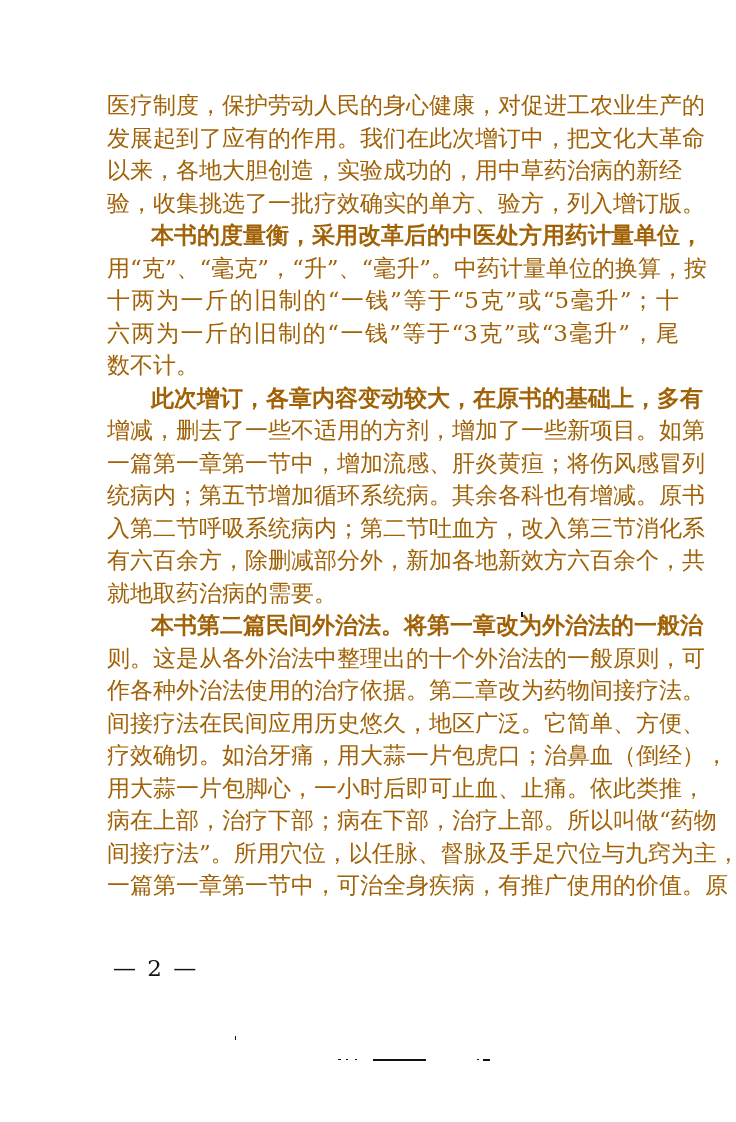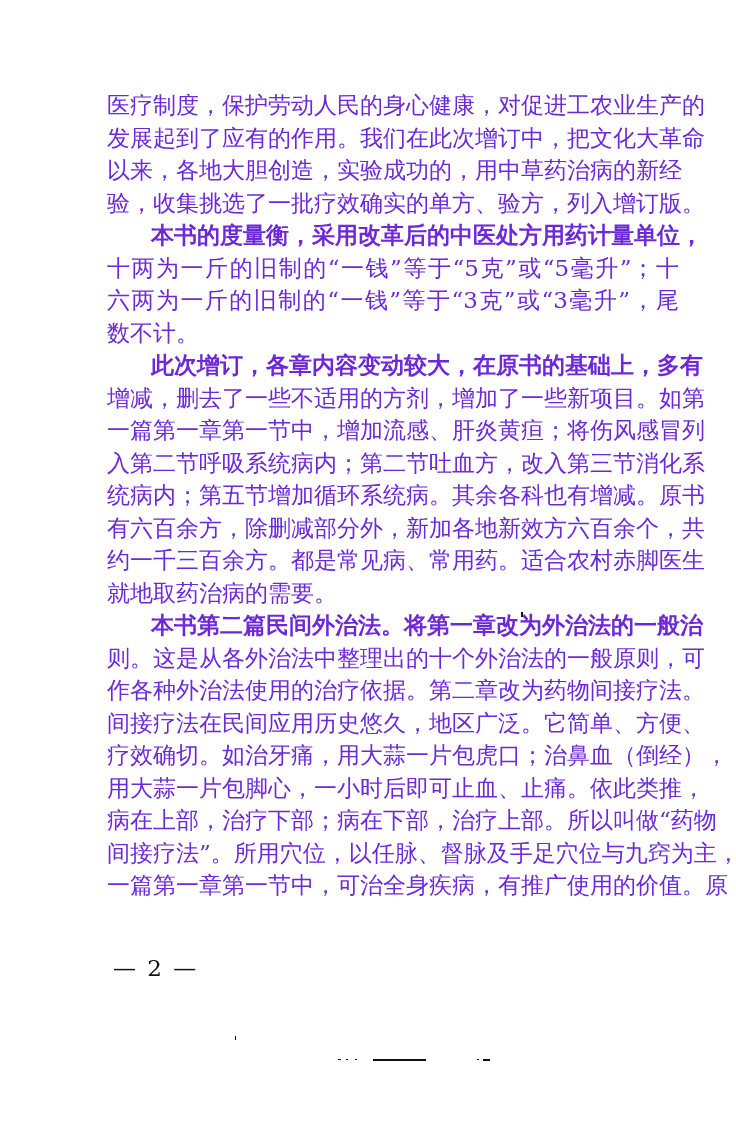--- a/index.html
+++ b/index.html
@@ -8,21 +8,21 @@
       position: absolute; left: 0; top: 0; width: 736px; height: 1122px; background: #fff;
     }
     .text-block {
       position: absolute;
       left: 107px;
       top: 89px;
       width: 572px;
       font-family: "DejaVu Serif", "Liberation Serif", serif;
       font-size: 23px;
       line-height: 32.5px;
-      color: #6d28d9;
+      color: #a16207;
     }
     .line {
       display: block;
       height: 32.5px;
       white-space: nowrap;
       text-align: justify;
       text-align-last: justify;
       letter-spacing: 0px;
     }
     .line.last { text-align-last: left; }
@@ -43,31 +43,31 @@
 
 <div class="page">
   <div class="text-block">
 
     <span class="line">医疗制度，保护劳动人民的身心健康，对促进工农业生产的</span>
     <span class="line">发展起到了应有的作用。我们在此次增订中，把文化大革命</span>
     <span class="line">以来，各地大胆创造，实验成功的，用中草药治病的新经</span>
     <span class="line">验，收集挑选了一批疗效确实的单方、验方，列入增订版。</span>
 
     <span class="line indent">本书的度量衡，采用改革后的中医处方用药计量单位，</span>
+    <span class="line">用“克”、“毫克”，“升”、“毫升”。中药计量单位的换算，按</span>
     <span class="line">十两为一斤的旧制的“一钱”等于“5克”或“5毫升”；十</span>
     <span class="line">六两为一斤的旧制的“一钱”等于“3克”或“3毫升”，尾</span>
     <span class="line last">数不计。</span>
 
     <span class="line indent">此次增订，各章内容变动较大，在原书的基础上，多有</span>
     <span class="line">增减，删去了一些不适用的方剂，增加了一些新项目。如第</span>
     <span class="line">一篇第一章第一节中，增加流感、肝炎黄疸；将伤风感冒列</span>
+    <span class="line">统病内；第五节增加循环系统病。其余各科也有增减。原书</span>
     <span class="line">入第二节呼吸系统病内；第二节吐血方，改入第三节消化系</span>
-    <span class="line">统病内；第五节增加循环系统病。其余各科也有增减。原书</span>
     <span class="line">有六百余方，除删减部分外，新加各地新效方六百余个，共</span>
-    <span class="line">约一千三百余方。都是常见病、常用药。适合农村赤脚医生</span>
     <span class="line last">就地取药治病的需要。</span>
 
     <span class="line indent">本书第二篇民间外治法。将第一章改为外治法的一般治</span>
     <span class="line">则。这是从各外治法中整理出的十个外治法的一般原则，可</span>
     <span class="line">作各种外治法使用的治疗依据。第二章改为药物间接疗法。</span>
     <span class="line">间接疗法在民间应用历史悠久，地区广泛。它简单、方便、</span>
     <span class="line">疗效确切。如治牙痛，用大蒜一片包虎口；治鼻血（倒经），</span>
     <span class="line">用大蒜一片包脚心，一小时后即可止血、止痛。依此类推，</span>
     <span class="line">病在上部，治疗下部；病在下部，治疗上部。所以叫做“药物</span>
     <span class="line">间接疗法”。所用穴位，以任脉、督脉及手足穴位与九窍为主，</span>

